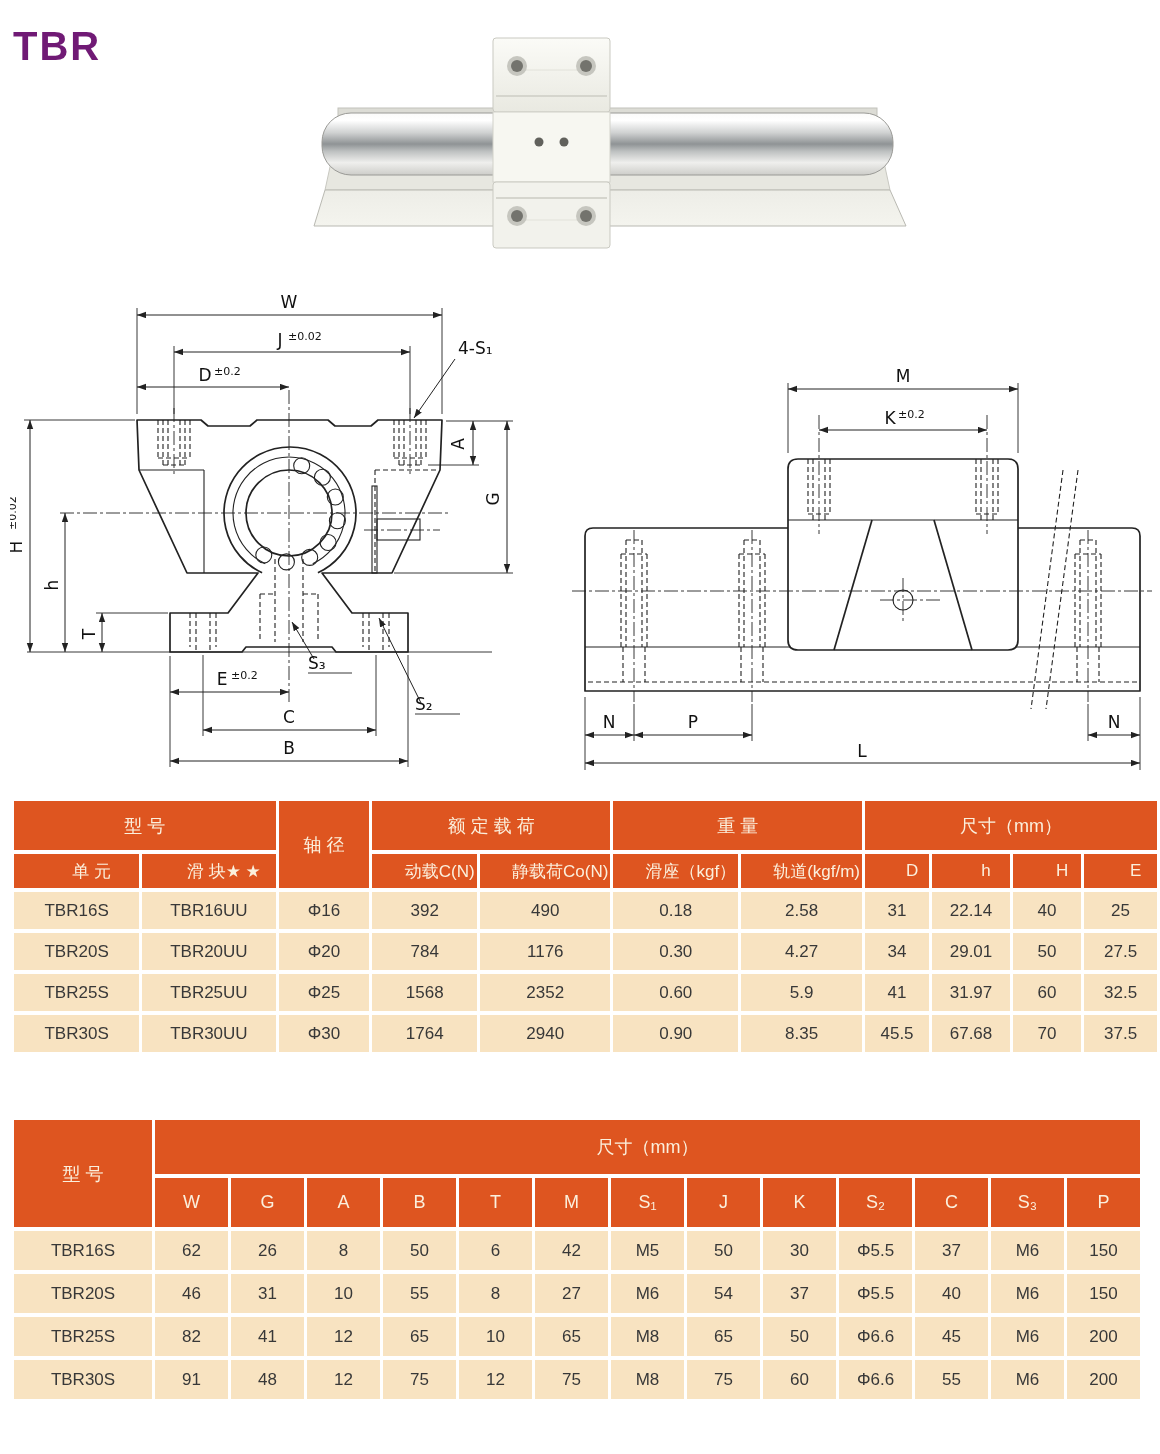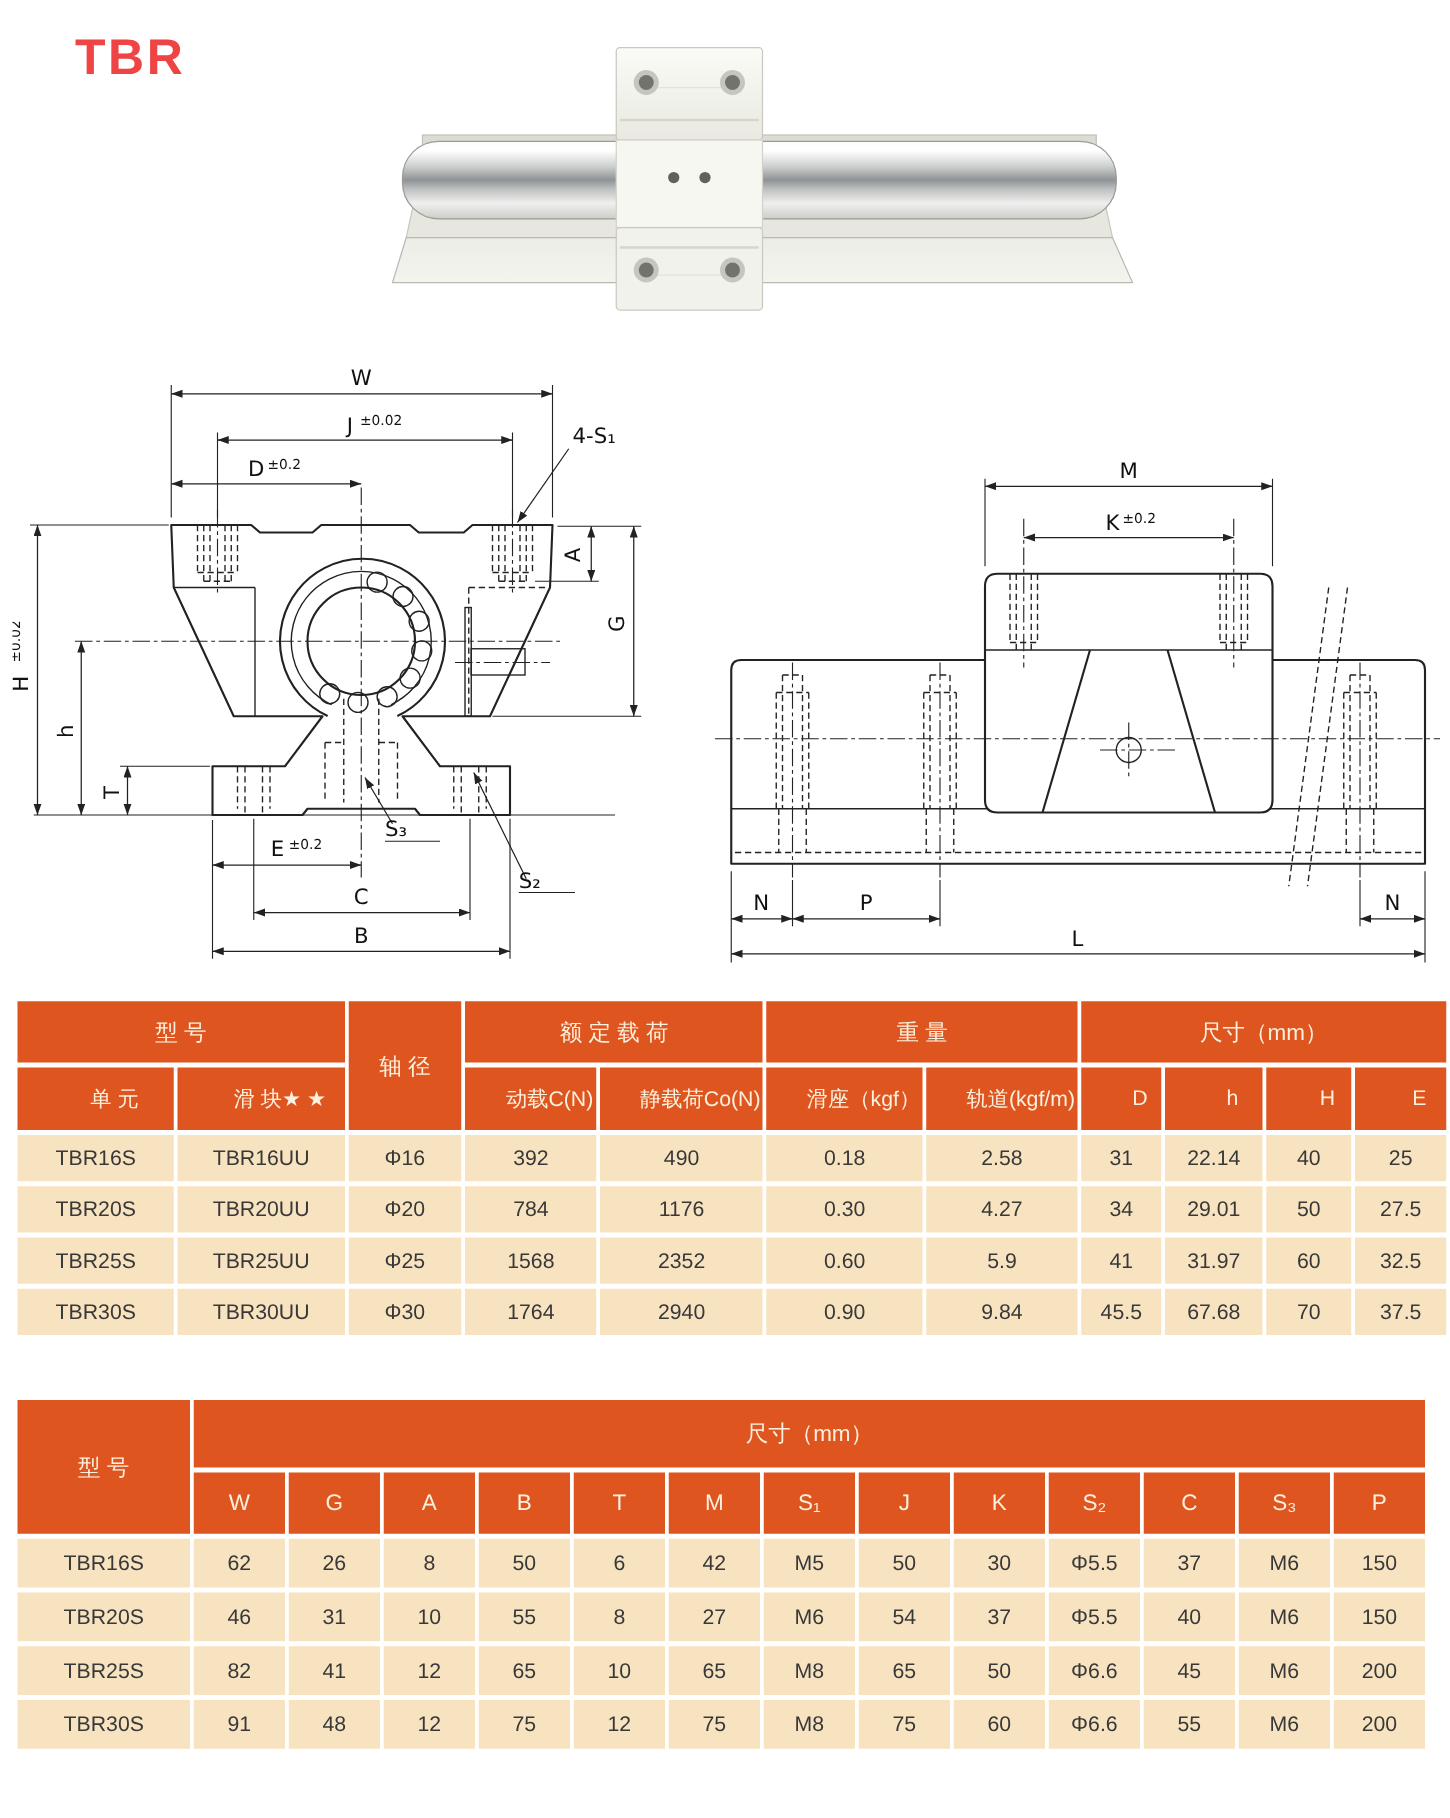--- a/index.html
+++ b/index.html
@@ -1,19 +1,19 @@
 <!DOCTYPE html>
 <html><head>
 <meta charset="utf-8">
 <style>
   html,body{margin:0;padding:0;}
   body{width:1160px;height:1454px;position:relative;background:#ffffff;
        font-family:"Liberation Sans","DejaVu Sans",sans-serif;overflow:hidden;}
   #page-title{position:absolute;left:13px;top:24px;font-size:40px;font-weight:bold;
-       color:#ef4444;letter-spacing:2px;margin-left:47px;}
+       color:#701a75;letter-spacing:2px;}
   
   #photo{position:absolute;left:310px;top:30px;}
   
   #front-view{position:absolute;left:10px;top:285px;}
   #side-view{position:absolute;left:565px;top:365px;}
   .ol{fill:none;stroke:#222;stroke-width:1.7;stroke-linejoin:round;}
   .olw{fill:#fff;stroke:#222;stroke-width:1.7;stroke-linejoin:round;}
   .thin{fill:none;stroke:#222;stroke-width:1.1;}
   .hid{fill:none;stroke:#222;stroke-width:1.1;stroke-dasharray:5 3;}
   .cl{fill:none;stroke:#222;stroke-width:0.9;stroke-dasharray:14 3 3 3;}
@@ -23,21 +23,21 @@
   .ds{font-family:"DejaVu Sans","Liberation Sans",sans-serif;font-size:11px;fill:#111;}
   
   .spec{position:absolute;border-collapse:separate;border-spacing:3px 4px;table-layout:fixed;}
   #table1{left:11px;top:797px;}
   #table2{left:11px;top:1116px;}
   .spec th{background:#DE5520;color:#FBF0DD;font-weight:normal;font-size:18px;
        white-space:nowrap;padding:0 2px;}
   .spec td{background:#F8E3C1;color:#383838;font-size:17px;text-align:center;
        height:38px;padding:0 2px;white-space:nowrap;}
   #table1 thead tr:nth-child(1) th{height:49px;}
-  #table1 thead tr:nth-child(2) th{height:50px;font-size:17px;padding-left:32px;}
+  #table1 thead tr:nth-child(2) th{height:34px;font-size:17px;padding-left:32px;}
   #table1 td{height:37px;}
   #table2 thead tr:nth-child(1) th{height:54px;}
   #table2 thead tr:nth-child(2) th{height:49px;}
   #table2 td{height:39px;}
 </style>
 </head>
 <body>
 
 <div id="page-title">TBR</div>
 
@@ -402,21 +402,21 @@
         <td>60</td>
         <td>32.5</td>
       </tr>
       <tr>
         <td>TBR30S</td>
         <td>TBR30UU</td>
         <td>Φ30</td>
         <td>1764</td>
         <td>2940</td>
         <td>0.90</td>
-        <td>9.84</td>
+        <td>8.35</td>
         <td>45.5</td>
         <td>67.68</td>
         <td>70</td>
         <td>37.5</td>
       </tr>
     </tbody>
 </table>
 
 <table id="table2" class="spec">
   <colgroup>

